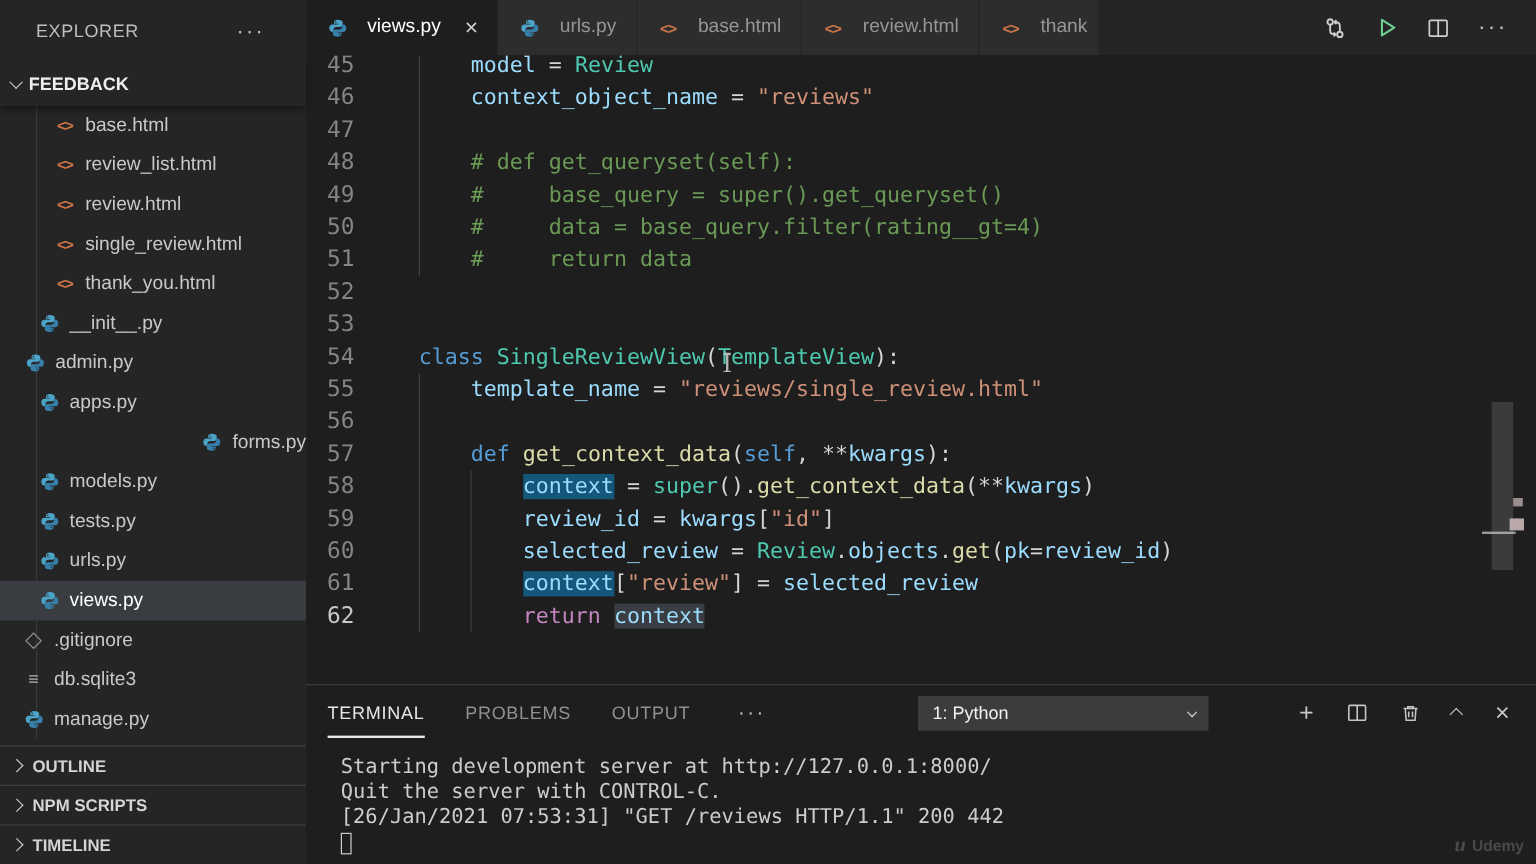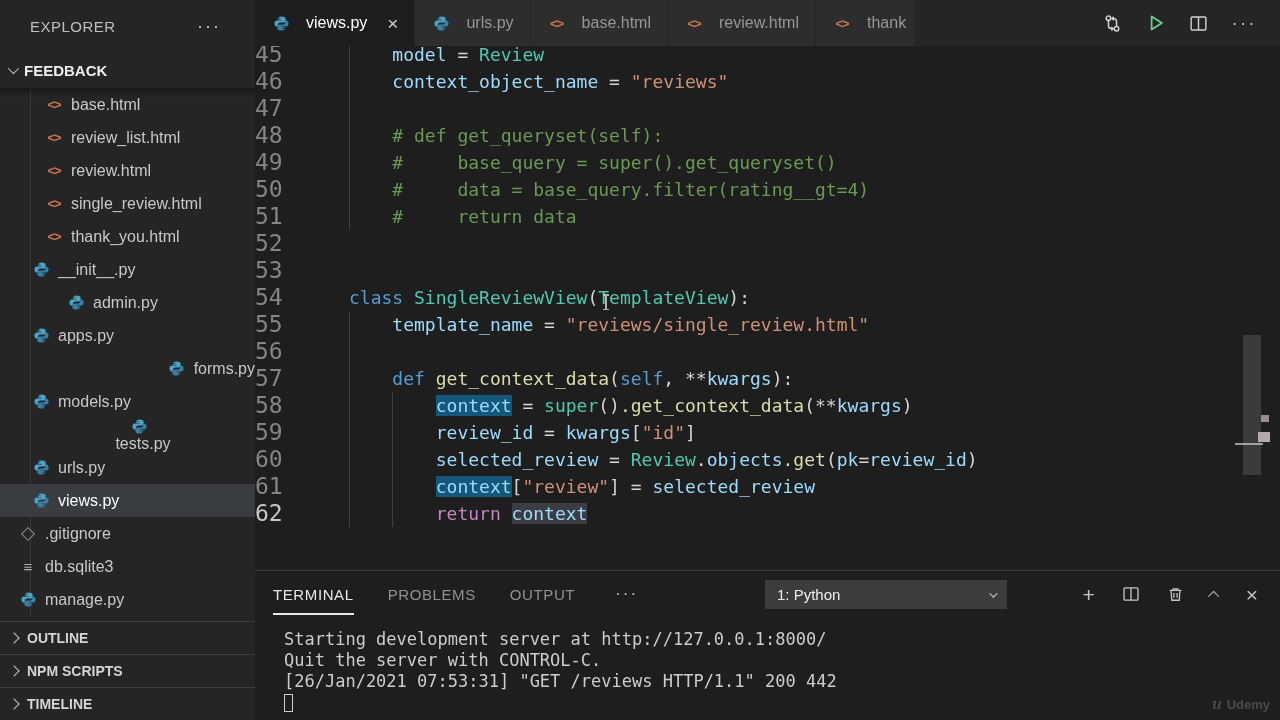--- a/index.html
+++ b/index.html
@@ -52,21 +52,21 @@
   .tab-actions { position:absolute; right:0; top:0; width:200px; height:46px;
                  background:#252526; display:flex; align-items:center;
                  justify-content:space-evenly; }
   .tab-actions .dots { font-size:19px; }
 
   .editor { position:absolute; top:46px; left:0; right:0; height:524px;
             background:#1e1e1e; overflow:hidden;
             font-family:"DejaVu Sans Mono", monospace; font-size:18px; }
   .codewrap { position:absolute; top:-5px; left:0; right:0; }
   .crow { height:27px; line-height:27px; display:flex; white-space:pre; }
-  .gut { width:58px; text-align:left; color:#858585; flex:none; font-size:23px; }
+  .gut { width:58px; text-align:center; color:#858585; flex:none; font-size:19px; }
   .crow.active .gut { color:#c8c8c8; }
   .ltext { margin-left:36px; }
   .tk-kw{color:#569CD6} .tk-ctl{color:#C586C0} .tk-cls{color:#4EC9B0}
   .tk-fn{color:#DCDCAA} .tk-var{color:#9CDCFE} .tk-str{color:#CE9178}
   .tk-com{color:#6A9955} .tk-pun{color:#D4D4D4}
   .hl-sel{background:#14577a} .hl-word{background:#3a3d41}
   .iguide { position:absolute; width:1px; background:#404040; }
   .ibeam { position:absolute; width:1.5px; height:16px; background:#cfcfcf; opacity:.85; }
   .ibeam::before,.ibeam::after{content:"";position:absolute;left:-2.5px;width:6.5px;
       height:1.5px;background:#cfcfcf}
@@ -151,21 +151,21 @@
         </div>
         <div class="frow" style="padding-left: 31px;">
           <span class="ficon">
             <svg width="17" height="17" viewBox="0 0 24 24">
               <path fill="#4ba3c7" d="M11.9 2c-2.6 0-4.4 1-4.4 2.9v2h4.6v.7H5.3C3.4 7.6 2 9.3 2 11.9c0 2.6 1.4 4.4 3.3 4.4h1.6v-2.4c0-1.9 1.6-3.4 3.5-3.4h4.5c1.6 0 2.9-1.3 2.9-2.9V4.9C17.8 3 15.4 2 11.9 2zM9.6 3.9c.5 0 .9.4.9.9s-.4.9-.9.9-.9-.4-.9-.9.4-.9.9-.9z"></path>
               <path fill="#357fa8" d="M12.1 22c2.6 0 4.4-1 4.4-2.9v-2h-4.6v-.7h6.8c1.9 0 3.3-1.7 3.3-4.3 0-2.6-1.4-4.4-3.3-4.4h-1.6v2.4c0 1.9-1.6 3.4-3.5 3.4H9.1c-1.6 0-2.9 1.3-2.9 2.9v2.7C6.2 21 8.6 22 12.1 22zm2.3-1.8c-.5 0-.9-.4-.9-.9s.4-.9.9-.9.9.4.9.9-.4.9-.9.9z"></path>
             </svg>
           </span>
           <span>__init__.py</span>
         </div>
-        <div class="frow" style="padding-left: 34px; margin-left: 32px;">
+        <div class="frow" style="padding-left: 19px;">
           <span class="ficon">
             <svg width="17" height="17" viewBox="0 0 24 24">
               <path fill="#4ba3c7" d="M11.9 2c-2.6 0-4.4 1-4.4 2.9v2h4.6v.7H5.3C3.4 7.6 2 9.3 2 11.9c0 2.6 1.4 4.4 3.3 4.4h1.6v-2.4c0-1.9 1.6-3.4 3.5-3.4h4.5c1.6 0 2.9-1.3 2.9-2.9V4.9C17.8 3 15.4 2 11.9 2zM9.6 3.9c.5 0 .9.4.9.9s-.4.9-.9.9-.9-.4-.9-.9.4-.9.9-.9z"></path>
               <path fill="#357fa8" d="M12.1 22c2.6 0 4.4-1 4.4-2.9v-2h-4.6v-.7h6.8c1.9 0 3.3-1.7 3.3-4.3 0-2.6-1.4-4.4-3.3-4.4h-1.6v2.4c0 1.9-1.6 3.4-3.5 3.4H9.1c-1.6 0-2.9 1.3-2.9 2.9v2.7C6.2 21 8.6 22 12.1 22zm2.3-1.8c-.5 0-.9-.4-.9-.9s.4-.9.9-.9.9.4.9.9-.4.9-.9.9z"></path>
             </svg>
           </span>
           <span>admin.py</span>
         </div>
         <div class="frow" style="padding-left: 31px;">
           <span class="ficon">
@@ -187,21 +187,21 @@
         </div>
         <div class="frow" style="padding-left: 31px;">
           <span class="ficon">
             <svg width="17" height="17" viewBox="0 0 24 24">
               <path fill="#4ba3c7" d="M11.9 2c-2.6 0-4.4 1-4.4 2.9v2h4.6v.7H5.3C3.4 7.6 2 9.3 2 11.9c0 2.6 1.4 4.4 3.3 4.4h1.6v-2.4c0-1.9 1.6-3.4 3.5-3.4h4.5c1.6 0 2.9-1.3 2.9-2.9V4.9C17.8 3 15.4 2 11.9 2zM9.6 3.9c.5 0 .9.4.9.9s-.4.9-.9.9-.9-.4-.9-.9.4-.9.9-.9z"></path>
               <path fill="#357fa8" d="M12.1 22c2.6 0 4.4-1 4.4-2.9v-2h-4.6v-.7h6.8c1.9 0 3.3-1.7 3.3-4.3 0-2.6-1.4-4.4-3.3-4.4h-1.6v2.4c0 1.9-1.6 3.4-3.5 3.4H9.1c-1.6 0-2.9 1.3-2.9 2.9v2.7C6.2 21 8.6 22 12.1 22zm2.3-1.8c-.5 0-.9-.4-.9-.9s.4-.9.9-.9.9.4.9.9-.4.9-.9.9z"></path>
             </svg>
           </span>
           <span>models.py</span>
         </div>
-        <div class="frow" style="padding-left: 31px; flex-direction: column;">
+        <div class="frow" style="padding-left: 31px;">
           <span class="ficon">
             <svg width="17" height="17" viewBox="0 0 24 24">
               <path fill="#4ba3c7" d="M11.9 2c-2.6 0-4.4 1-4.4 2.9v2h4.6v.7H5.3C3.4 7.6 2 9.3 2 11.9c0 2.6 1.4 4.4 3.3 4.4h1.6v-2.4c0-1.9 1.6-3.4 3.5-3.4h4.5c1.6 0 2.9-1.3 2.9-2.9V4.9C17.8 3 15.4 2 11.9 2zM9.6 3.9c.5 0 .9.4.9.9s-.4.9-.9.9-.9-.4-.9-.9.4-.9.9-.9z"></path>
               <path fill="#357fa8" d="M12.1 22c2.6 0 4.4-1 4.4-2.9v-2h-4.6v-.7h6.8c1.9 0 3.3-1.7 3.3-4.3 0-2.6-1.4-4.4-3.3-4.4h-1.6v2.4c0 1.9-1.6 3.4-3.5 3.4H9.1c-1.6 0-2.9 1.3-2.9 2.9v2.7C6.2 21 8.6 22 12.1 22zm2.3-1.8c-.5 0-.9-.4-.9-.9s.4-.9.9-.9.9.4.9.9-.4.9-.9.9z"></path>
             </svg>
           </span>
           <span>tests.py</span>
         </div>
         <div class="frow" style="padding-left: 31px;">
           <span class="ficon">

